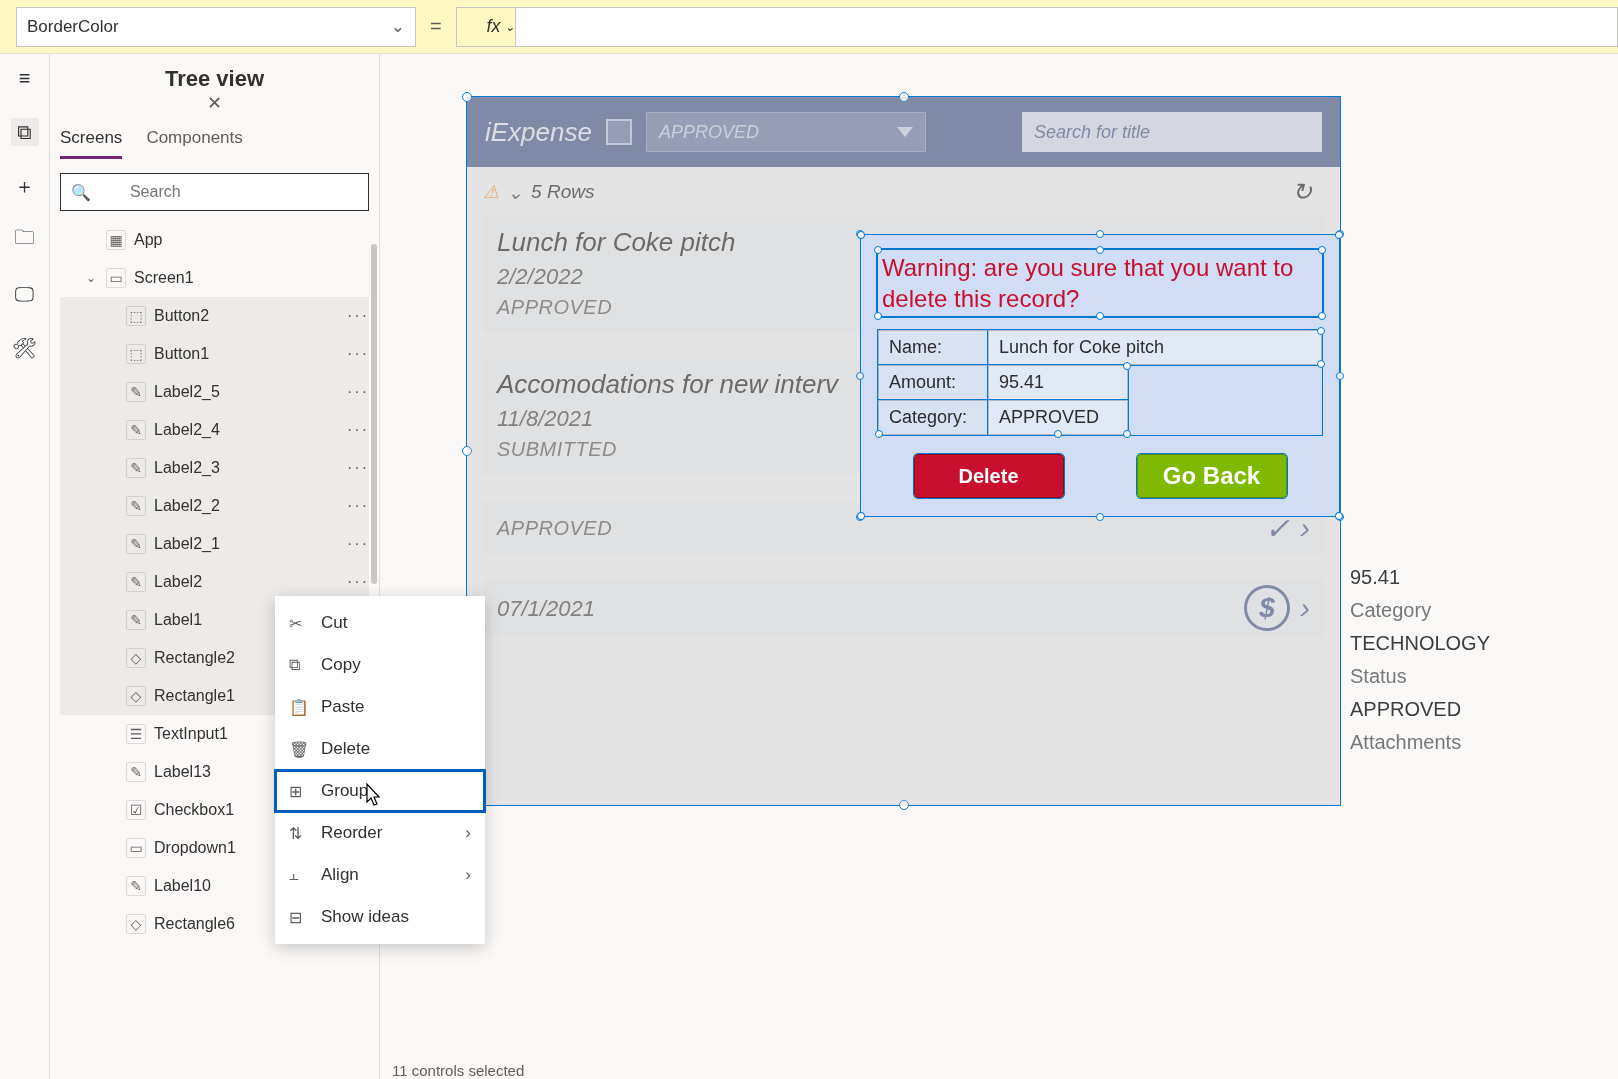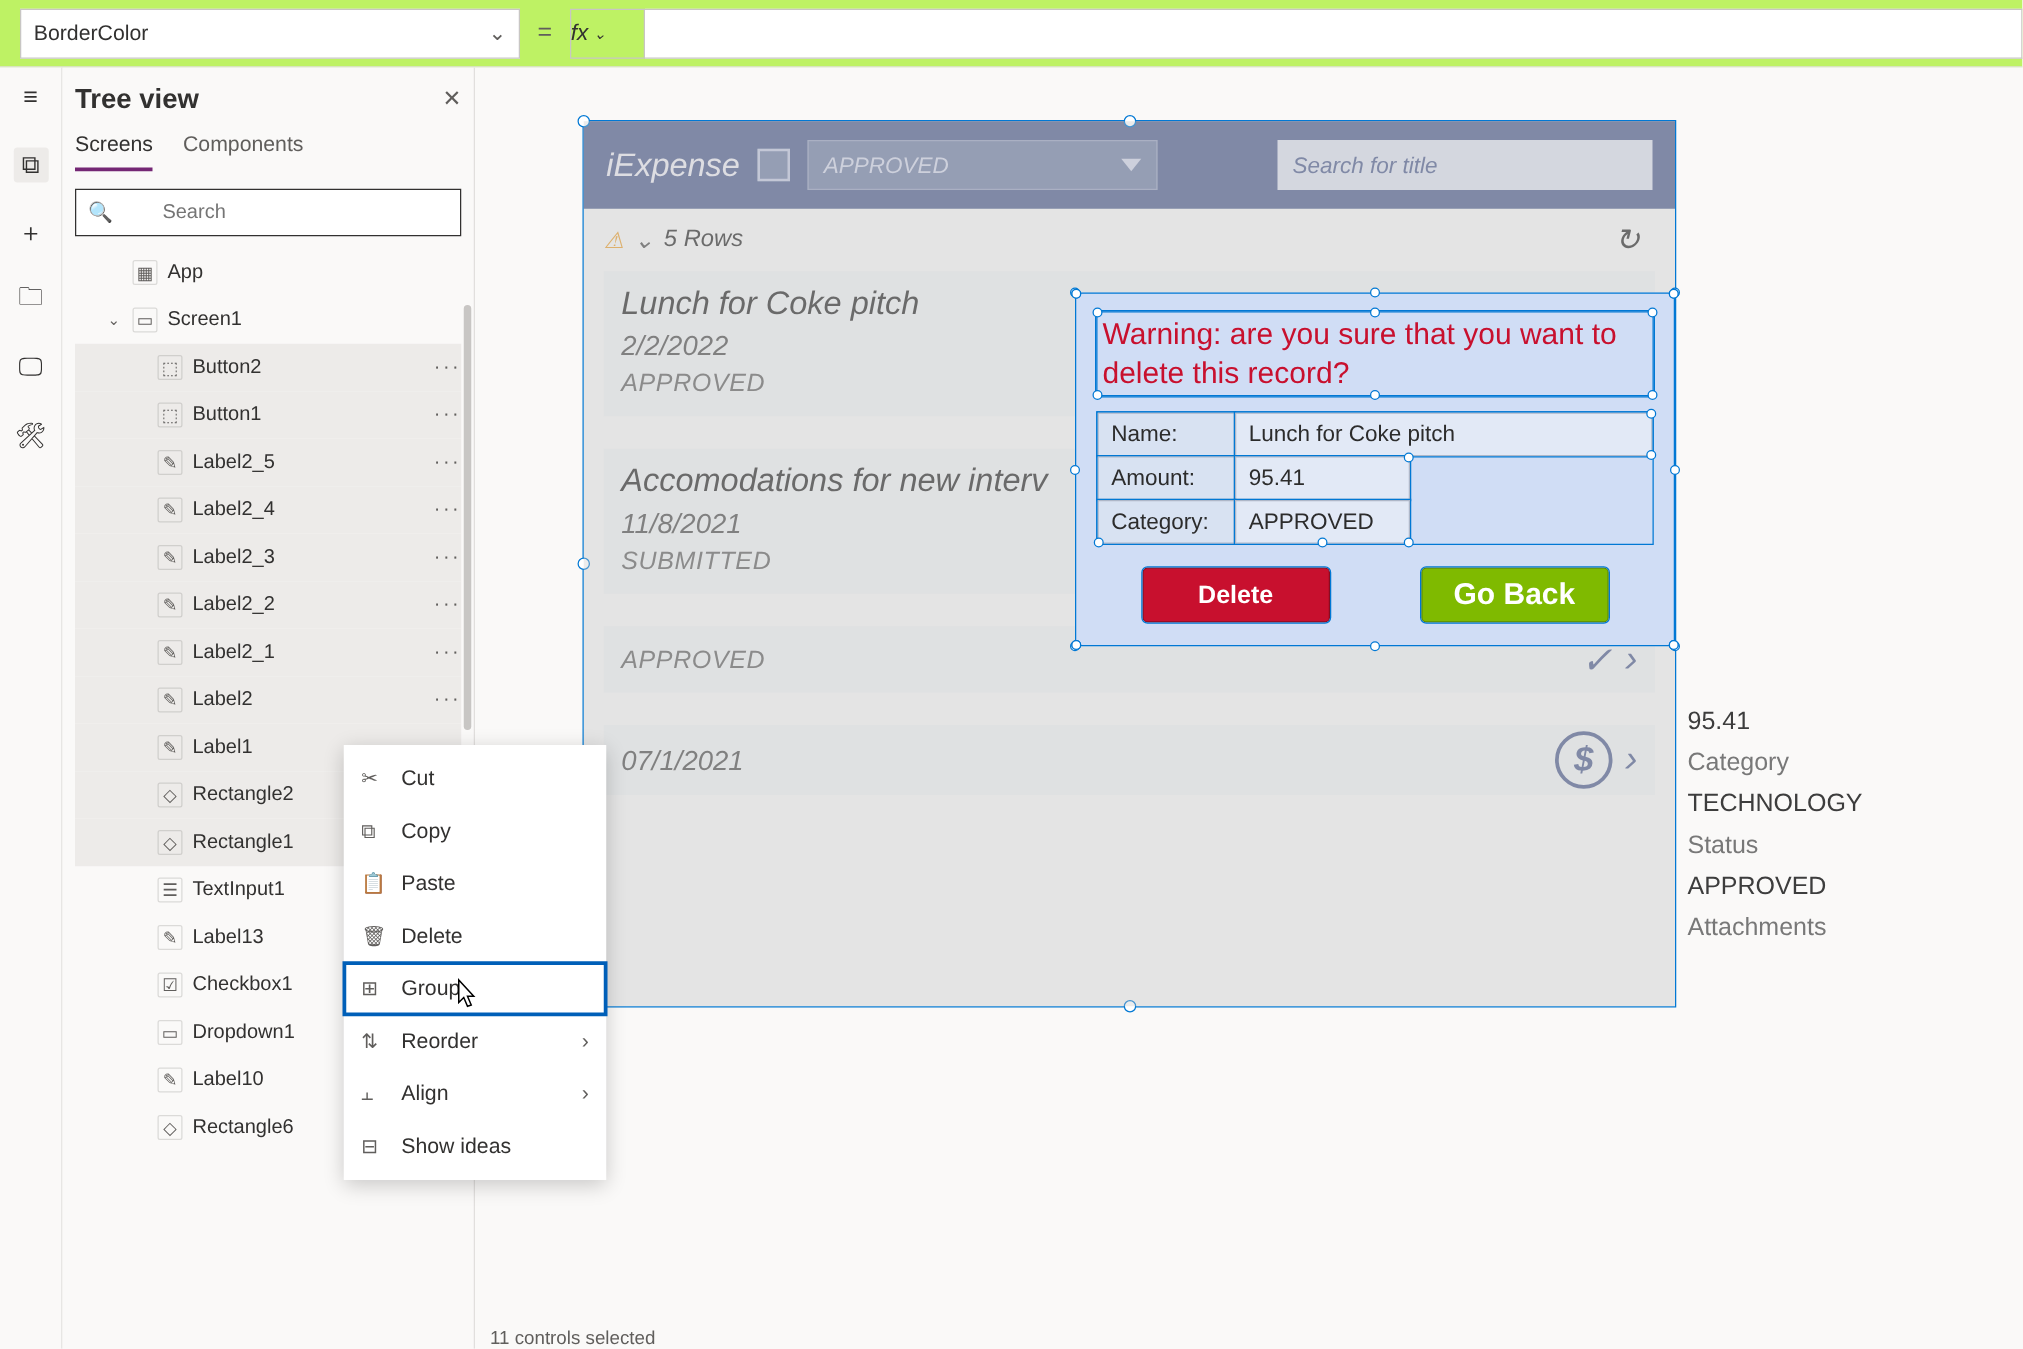--- a/index.html
+++ b/index.html
@@ -1,35 +1,35 @@
 <!DOCTYPE html>
 <html><head>
 <meta charset="utf-8">
 <style>
 * { box-sizing: border-box; margin: 0; padding: 0; font-family: "Segoe UI", Arial, sans-serif; }
 body { width: 1618px; height: 1079px; background: #faf9f8; overflow: hidden; position: relative; }
 
 
-.formula-row { height: 54px; display: flex; align-items: center; border-bottom: 1px solid #e1dfdd; background: #bef264; }
+.formula-row { height: 54px; display: flex; align-items: center; border-bottom: 1px solid #e1dfdd; background: #fef9c3; }
 .prop-dropdown { width: 400px; height: 40px; margin-left: 16px; border: 1px solid #c8c6c4; background: #fff; display: flex; align-items: center; justify-content: space-between; padding: 0 10px; color: #323130; font-size: 17px; }
 .prop-dropdown .chev { color: #605e5c; }
 .eq { margin: 0 14px; font-size: 20px; color: #605e5c; }
-.fx-box { width: 60px; height: 40px; border: 1px solid #c8c6c4; display: flex; align-items: center; justify-content: flex-start; font-style: italic; font-size: 18px; color: #323130; gap: 4px;}
+.fx-box { width: 60px; height: 40px; border: 1px solid #c8c6c4; display: flex; align-items: center; justify-content: flex-end; font-style: italic; font-size: 18px; color: #323130; gap: 4px;}
 .formula-input { flex: 1; height: 40px; border: 1px solid #c8c6c4; border-left: none; background: #fff; }
 
 
 .body { display: flex; height: calc(100% - 54px); }
 
 
 .left-rail { width: 50px; background: #faf9f8; border-right: 1px solid #e1dfdd; display: flex; flex-direction: column; align-items: center; padding-top: 10px; gap: 26px; }
 .rail-btn { width: 28px; height: 28px; display: flex; align-items: center; justify-content: center; color: #323130; cursor: pointer; font-size: 20px; }
 
 
 .tree-panel { width: 330px; background: #faf9f8; border-right: 1px solid #e1dfdd; padding: 12px 10px 0 10px; position: relative; }
-.tree-header { display: flex; justify-content: space-between; align-items: center; }
+.tree-header { display: flex; justify-content: center; align-items: center; flex-direction: column; }
 .tree-title { font-size: 22px; font-weight: 600; color: #323130; }
 .tree-close { font-size: 18px; color: #605e5c; cursor: pointer; }
 .tree-tabs { display: flex; gap: 24px; margin-top: 14px; }
 .tree-tab { font-size: 17px; color: #605e5c; padding-bottom: 8px; cursor: pointer; }
 .tree-tab.active { color: #323130; border-bottom: 3px solid #742774; font-weight: 400; }
 .tree-search { margin-top: 14px; height: 38px; border: 1px solid #323130; display: flex; align-items: center; padding: 0 10px; gap: 8px; background: #fff; }
 .tree-search input { border: none; outline: none; font-size: 16px; flex: 1; margin-left: 31px; }
 .tree-list { margin-top: 10px; }
 .tree-row { display:flex; align-items:center; height:38px; font-size:16px; color:#323130; position:relative; cursor:pointer; }
 .tree-row .chev-s { width:16px; color:#605e5c; font-size:12px; margin-right:4px;}

